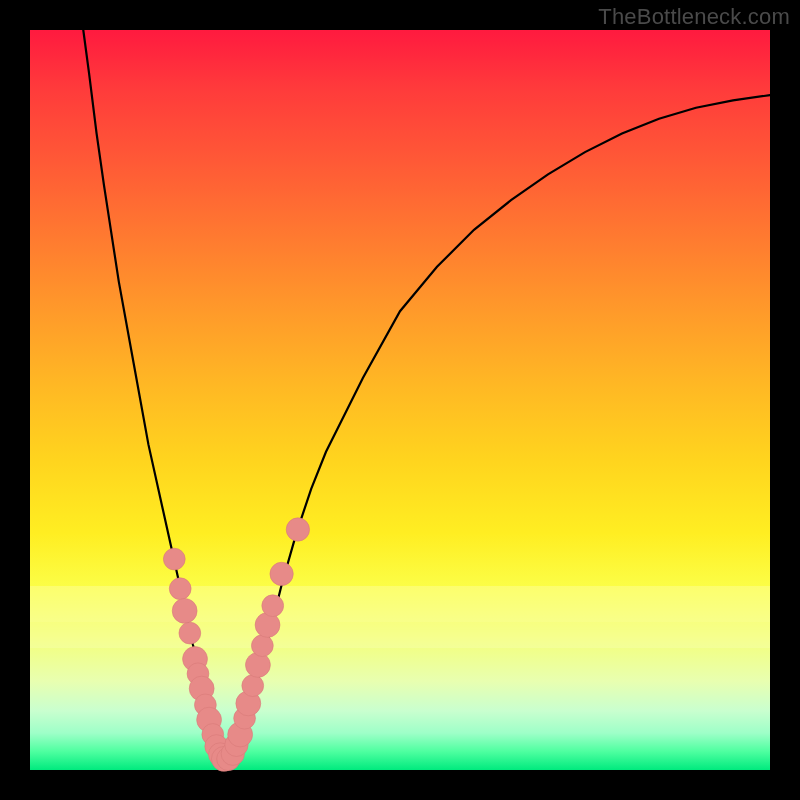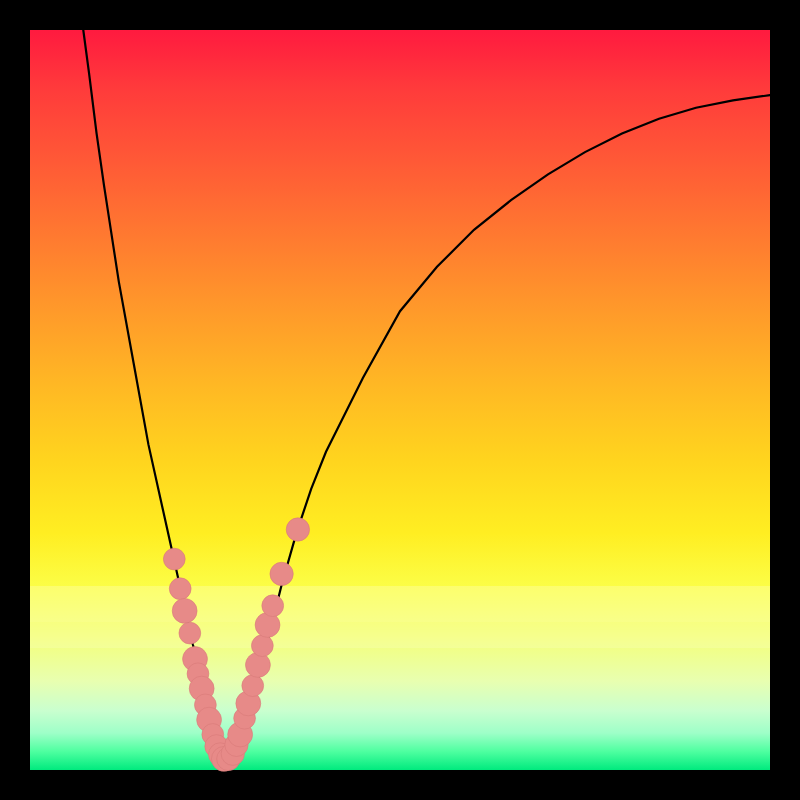--- a/index.html
+++ b/index.html
@@ -102,13 +102,14 @@
           <circle cx="227.92" cy="634.92" r="12.43" fill="#e78a88" stroke="#d87a78" stroke-width="0.6"></circle>
           <circle cx="232.36" cy="615.68" r="10.88" fill="#e78a88" stroke="#d87a78" stroke-width="0.6"></circle>
           <circle cx="237.54" cy="594.96" r="12.43" fill="#e78a88" stroke="#d87a78" stroke-width="0.6"></circle>
           <circle cx="242.72" cy="575.72" r="10.88" fill="#e78a88" stroke="#d87a78" stroke-width="0.6"></circle>
           <circle cx="251.60" cy="543.90" r="11.65" fill="#e78a88" stroke="#d87a78" stroke-width="0.6"></circle>
           <circle cx="267.88" cy="499.50" r="11.65" fill="#e78a88" stroke="#d87a78" stroke-width="0.6"></circle>
         </g>
     </svg>
 
   </div>
+  <div class="watermark">TheBottleneck.com</div>
 </div>
 
 </body></html>

